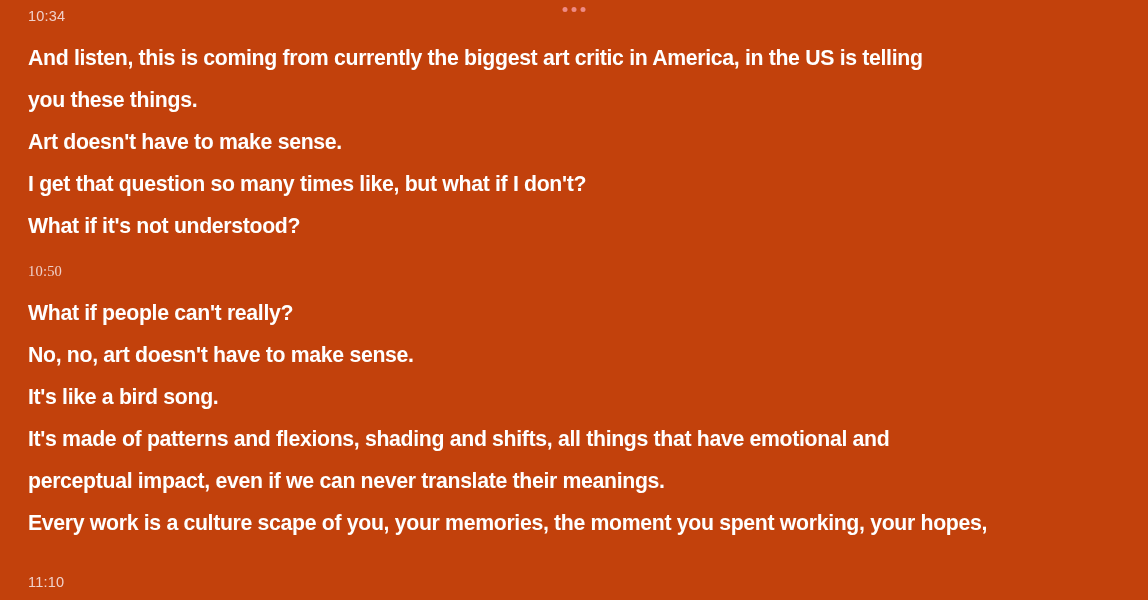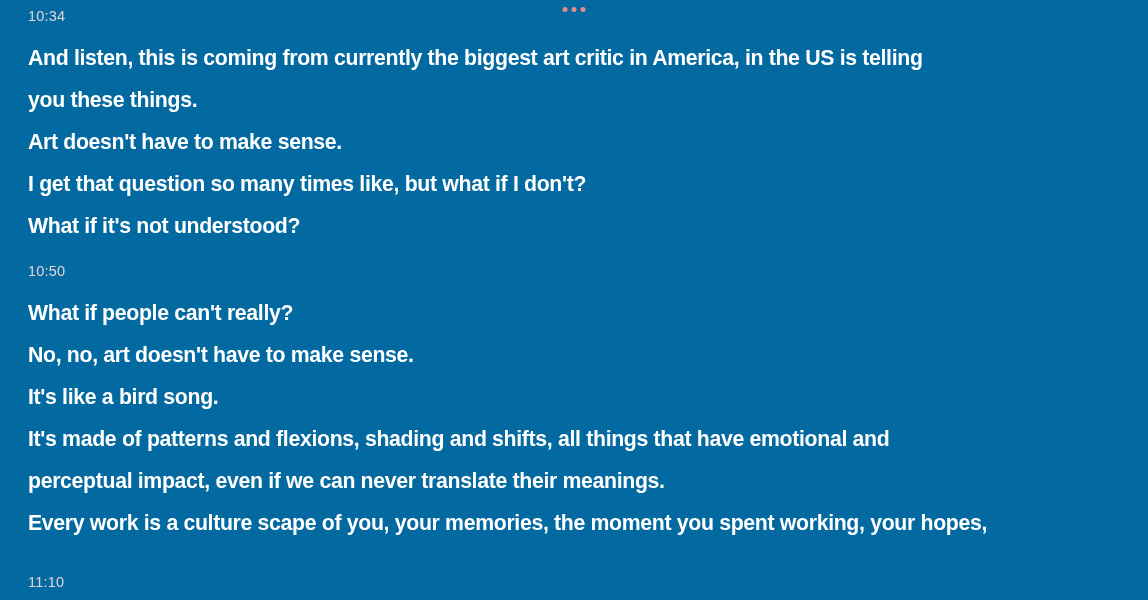--- a/index.html
+++ b/index.html
@@ -79,41 +79,41 @@
     transform: scaleX(0.945);
     transform-origin: left center;
   }
 
   #block-2 { margin-top: 14px; }
   #block-3 { margin-top: 28px; }
 </style>
 </head>
 <body>
 
-<div id="transcript-viewer" style="background: #0369a1; padding-left: 48px;">
+<div id="transcript-viewer" style="background: #c2410c; padding-left: 48px;">
 
   <div id="loading-indicator">
     <span class="dot" style="background: rgb(238, 138, 132);"></span>
     <span class="dot" style="background: rgb(238, 138, 132);"></span>
     <span class="dot" style="background: rgb(238, 138, 132);"></span>
   </div>
 
   <div id="transcript-scroll">
 
     <div class="transcript-block" id="block-1">
       <div class="timestamp" style="color: rgb(243, 220, 218);">10:34</div>
       <div class="caption-line" style="color: rgb(255, 255, 255);">And listen, this is coming from currently the biggest art critic in America, in the US is telling</div>
       <div class="caption-line" style="color: rgb(255, 255, 255);">you these things.</div>
       <div class="caption-line" style="color: rgb(255, 255, 255);">Art doesn't have to make sense.</div>
       <div class="caption-line" style="color: rgb(255, 255, 255);">I get that question so many times like, but what if I don't?</div>
       <div class="caption-line" style="color: rgb(255, 255, 255);">What if it's not understood?</div>
     </div>
 
     <div class="transcript-block" id="block-2">
-      <div class="timestamp" style="color: rgb(243, 220, 218);">10:50</div>
+      <div class="timestamp" style="color: rgb(243, 220, 218); font-family: Liberation Serif, serif;">10:50</div>
       <div class="caption-line" style="color: rgb(255, 255, 255);">What if people can't really?</div>
       <div class="caption-line" style="color: rgb(255, 255, 255);">No, no, art doesn't have to make sense.</div>
       <div class="caption-line" style="color: rgb(255, 255, 255);">It's like a bird song.</div>
       <div class="caption-line" style="color: rgb(255, 255, 255);">It's made of patterns and flexions, shading and shifts, all things that have emotional and</div>
       <div class="caption-line" style="color: rgb(255, 255, 255);">perceptual impact, even if we can never translate their meanings.</div>
       <div class="caption-line" style="color: rgb(255, 255, 255);">Every work is a culture scape of you, your memories, the moment you spent working, your hopes,</div>
     </div>
 
     <div class="transcript-block" id="block-3">
       <div class="timestamp" style="color: rgb(243, 220, 218);">11:10</div>

